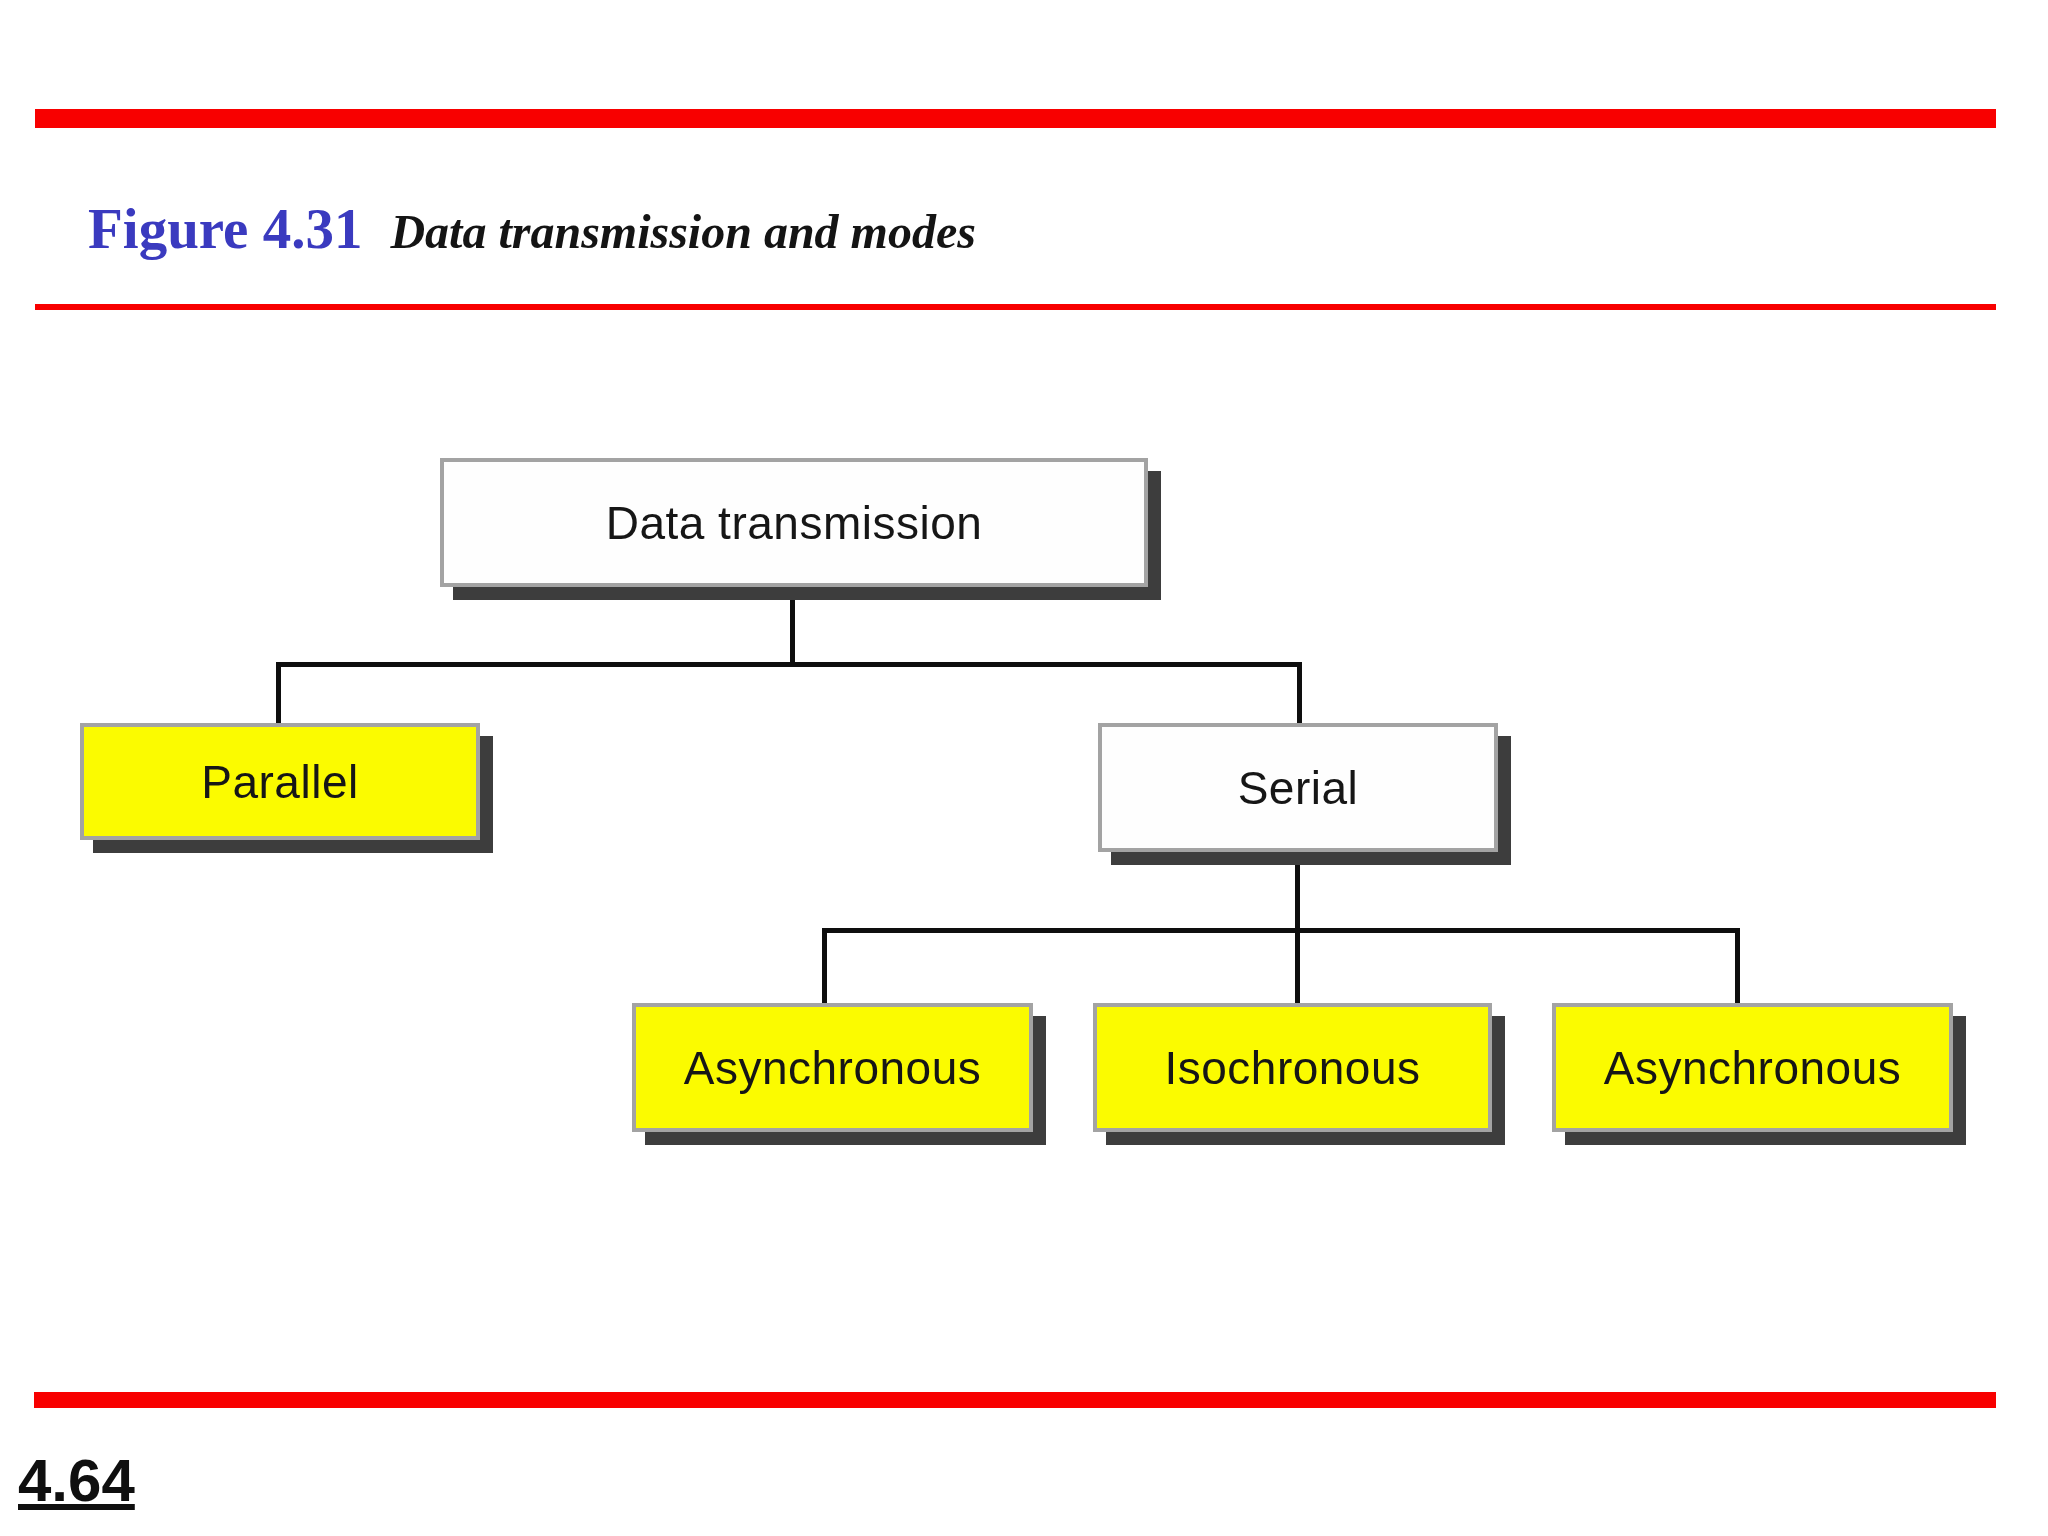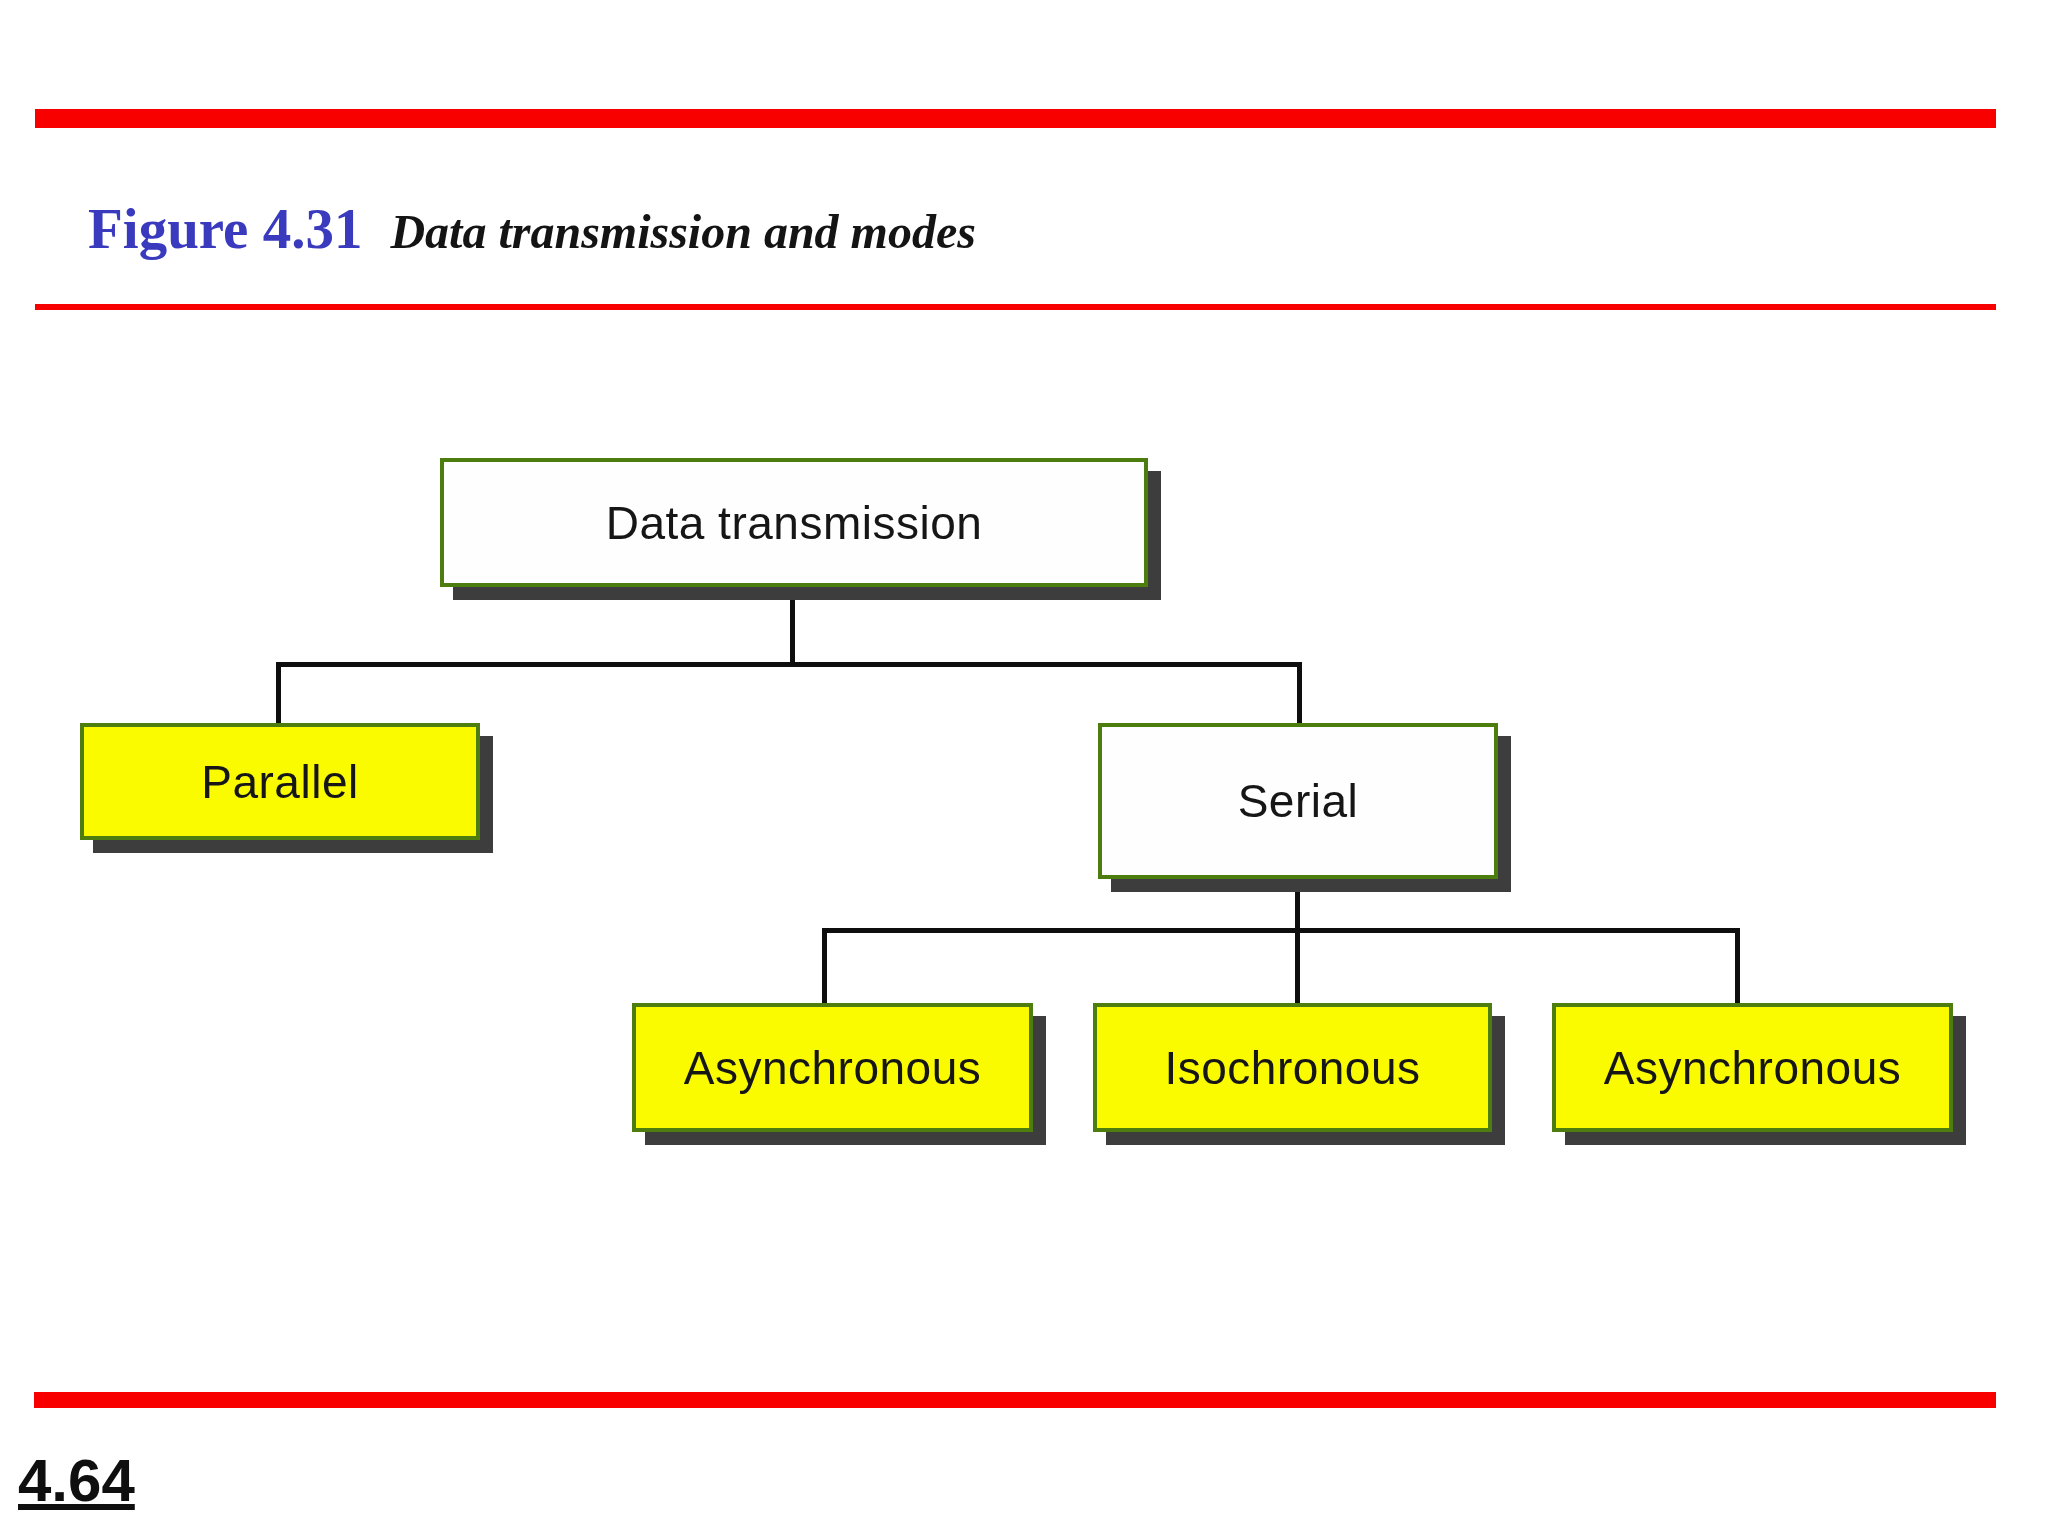--- a/index.html
+++ b/index.html
@@ -49,32 +49,32 @@
 
   
   .diagram { position: absolute; left: 0; top: 0; width: 2048px; height: 1536px; }
 
   .node {
     position: absolute;
     box-sizing: border-box;
     display: flex;
     align-items: center;
     justify-content: center;
-    border: 4px solid #4d7c0f;
+    border: 4px solid #a3a3a3;
     box-shadow: 13px 13px 0 #3d3d3d;
     font-size: 46px;
     color: #161616;
     letter-spacing: 0.5px;
   }
   .node-white  { background: #fefefe; }
   .node-yellow { background: #fbfb00; }
 
   .n-root     { left: 440px;  top: 458px;  width: 708px; height: 129px; }
   .n-parallel { left: 80px;   top: 723px;  width: 400px; height: 117px; }
-  .n-serial   { left: 1098px; top: 723px;  width: 400px; height: 156px; }
+  .n-serial   { left: 1098px; top: 723px;  width: 400px; height: 129px; }
   .n-async    { left: 632px;  top: 1003px; width: 401px; height: 129px; align-items: center; }
   .n-sync     { left: 1093px; top: 1003px; width: 399px; height: 129px; }
   .n-iso      { left: 1552px; top: 1003px; width: 401px; height: 129px; }
 
   .conn { position: absolute; background: #0e0e0e; }
   .c-stem-root     { left: 790px;  top: 585px; width: 5px;    height: 82px; }
   .c-h1            { left: 276px;  top: 662px; width: 1026px; height: 5px;  }
   .c-drop-parallel { left: 276px;  top: 662px; width: 5px;    height: 65px; }
   .c-drop-serial   { left: 1297px; top: 662px; width: 5px;    height: 65px; }
   .c-stem-serial   { left: 1295px; top: 850px; width: 5px;    height: 83px; }

